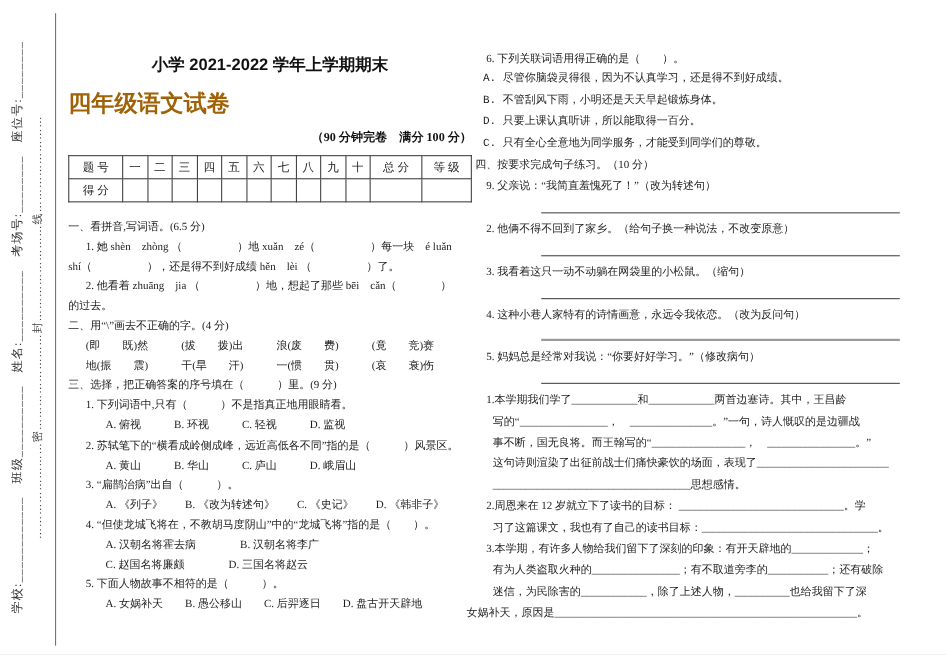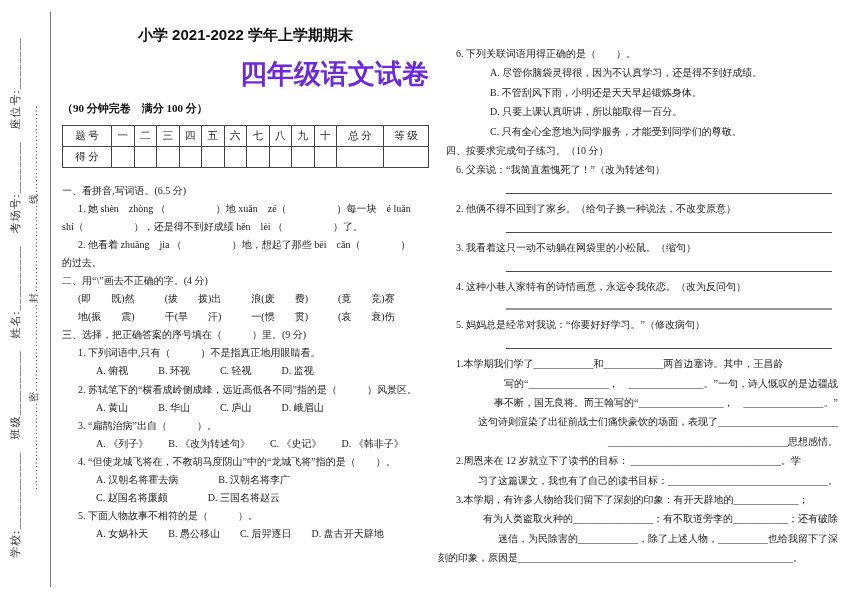--- a/index.html
+++ b/index.html
@@ -13,58 +13,58 @@
     position:absolute;top:0;width:595px;transform-origin:0 0;
     transform:rotate(-90deg) translateX(-595px);
     text-align:center;white-space:nowrap;
   }
   .student-fields{left:8px;font-size:11px;color:#333;letter-spacing:1px;}
   .seal-line{left:27px;font-size:10px;color:#444;letter-spacing:1px;}
   .seal-divider{
     position:absolute;left:50px;top:12px;bottom:8px;width:1px;background:#777;
   }
   
-  .content-left{position:absolute;left:62px;top:20px;width:367px;}
+  .content-left{position:absolute;left:62px;top:44px;width:367px;}
   .title1{
     text-align:center;font-family:"Liberation Sans","DejaVu Sans",sans-serif;
     font-weight:bold;font-size:15px;margin-top:6px;color:#111;
   }
   .title2{
-    text-align:right;font-family:"Liberation Sans","DejaVu Sans",sans-serif;
-    font-weight:bold;font-size:27px;margin-top:11px;color:#6d28d9;
+    text-align:left;font-family:"Liberation Sans","DejaVu Sans",sans-serif;
+    font-weight:bold;font-size:21px;margin-top:11px;color:#a16207;
   }
   .subtitle{
-    text-align:left;font-weight:bold;font-size:11px;margin-top:9px;color:#111;
+    text-align:right;font-weight:bold;font-size:11px;margin-top:9px;color:#111;
   }
   
   .score-table{
     border-collapse:collapse;table-layout:fixed;width:367px;margin-top:9px;
   }
   .score-table td{
     border:1px solid #444;height:20px;text-align:center;
     font-size:10.5px;padding:0;overflow:hidden;color:#222;
   }
   .score-table td:first-child{width:48px;}
   .score-table td:nth-child(12){width:46px;}
   .score-table td:nth-child(13){width:44px;}
   
   .col-lines{white-space:nowrap;font-size:10px;color:#1c1c1c;}
   .left-lines{margin-top:14px;}
   .left-lines .line{height:18.05px;line-height:18.05px;}
-  .content-right{position:absolute;left:438px;top:44px;width:400px;}
+  .content-right{position:absolute;left:424px;top:44px;width:400px;}
   .right-lines .line{height:19.4px;line-height:19.4px;}
   .line{overflow:visible;}
   .left-lines .sec{margin-left:0;}
   .left-lines .q{margin-left:16px;}
   .left-lines .opt{margin-left:34px;}
   .left-lines .cont{margin-left:0;}
   .right-lines .sec{margin-left:8px;}
   .right-lines .q{margin-left:18px;}
-  .right-lines .opt{margin-left:52px;}
-  .right-lines .flush{margin-left:24px;text-align:right;}
+  .right-lines .opt{margin-left:15px;font-family:Liberation Mono, monospace;}
+  .right-lines .flush{margin-left:24px;}
   .right-lines .outdent{margin-left:0;}
   .right-lines .rule{position:relative;}
   .right-lines .rule::after{
     content:"";position:absolute;left:68px;right:6px;bottom:5px;
     border-bottom:1px solid #4a4a4a;
   }
   .right-lines .rule-thick::after{border-bottom:2px solid #999;}
 </style>
 </head>
 <body>
@@ -146,37 +146,37 @@
 
   <div class="content-right">
     <div class="col-lines right-lines">
 
     <div class="line q">6. 下列关联词语用得正确的是（　　）。</div>
         <div class="line opt">A. 尽管你脑袋灵得很，因为不认真学习，还是得不到好成绩。</div>
         <div class="line opt">B. 不管刮风下雨，小明还是天天早起锻炼身体。</div>
         <div class="line opt">D. 只要上课认真听讲，所以能取得一百分。</div>
         <div class="line opt">C. 只有全心全意地为同学服务，才能受到同学们的尊敬。</div>
         <div class="line sec">四、按要求完成句子练习。（10 分）</div>
-        <div class="line q">6. 父亲说：“我简直羞愧死了！”（改为转述句）</div>
+        <div class="line q">9. 父亲说：“我简直羞愧死了！”（改为转述句）</div>
         <div class="line rule"></div>
         <div class="line q">2. 他俩不得不回到了家乡。（给句子换一种说法，不改变原意）</div>
         <div class="line rule"></div>
         <div class="line q">3. 我看着这只一动不动躺在网袋里的小松鼠。（缩句）</div>
         <div class="line rule"></div>
         <div class="line q">4. 这种小巷人家特有的诗情画意，永远令我依恋。（改为反问句）</div>
         <div class="line rule rule-thick"></div>
         <div class="line q">5. 妈妈总是经常对我说：“你要好好学习。”（修改病句）</div>
         <div class="line rule"></div>
         <div class="line q">1.本学期我们学了____________和____________两首边塞诗。其中，王昌龄</div>
         <div class="line flush">写的“________________，　_______________。”一句，诗人慨叹的是边疆战</div>
         <div class="line flush">事不断，国无良将。而王翰写的“_________________，　________________。”</div>
         <div class="line flush">这句诗则渲染了出征前战士们痛快豪饮的场面，表现了________________________</div>
         <div class="line flush">____________________________________思想感情。</div>
         <div class="line q">2.周恩来在 12 岁就立下了读书的目标： ______________________________。学</div>
         <div class="line flush">习了这篇课文，我也有了自己的读书目标：________________________________。</div>
         <div class="line q">3.本学期，有许多人物给我们留下了深刻的印象：有开天辟地的_____________；</div>
         <div class="line flush">有为人类盗取火种的________________；有不取道旁李的___________；还有破除</div>
         <div class="line flush">迷信，为民除害的____________，除了上述人物，__________也给我留下了深</div>
-        <div class="line outdent">刻的印象，原因是_______________________________________________________。</div>
+        <div class="line outdent">女娲补天，原因是_______________________________________________________。</div>
       </div>
   </div>
 
 </div>
 
 </body></html>

